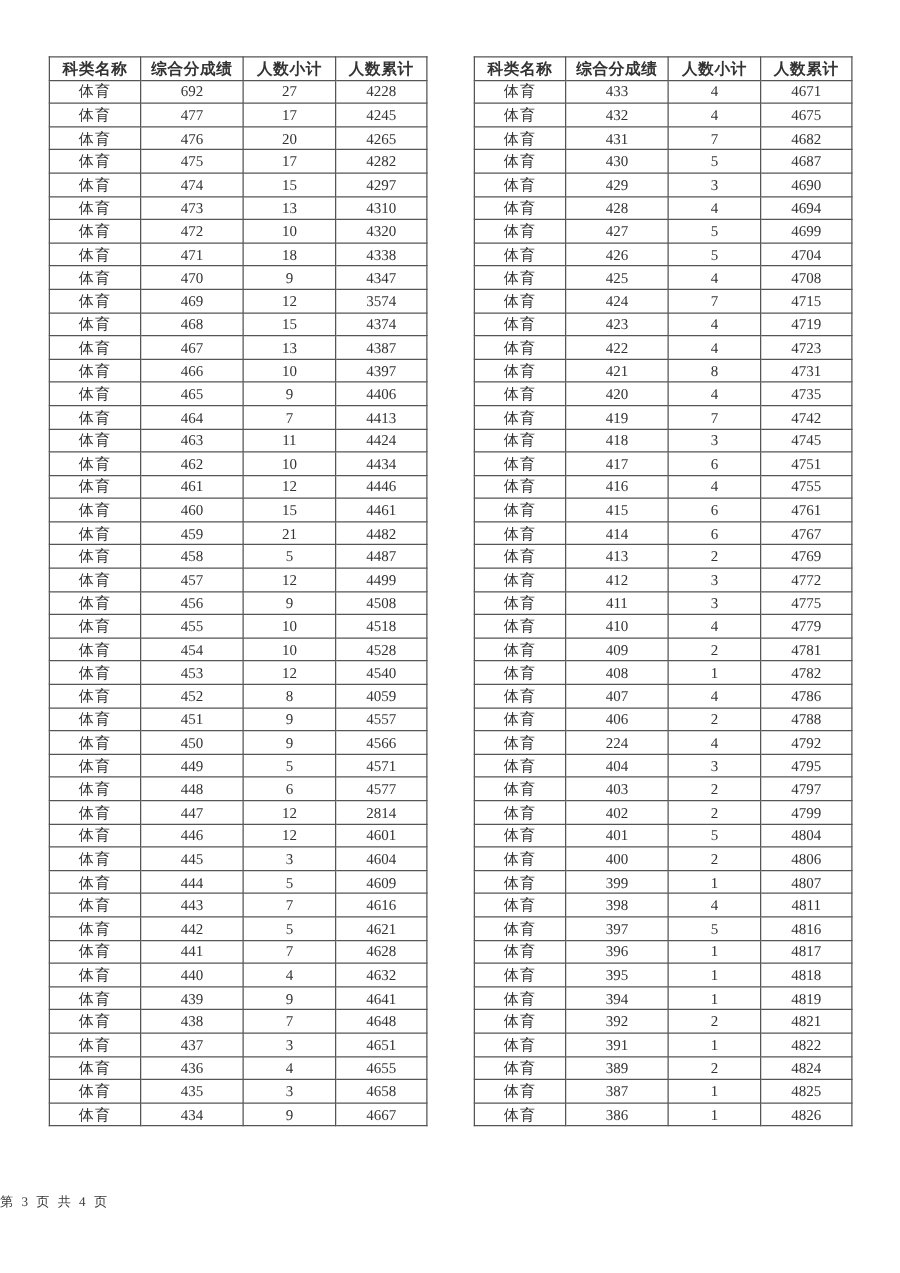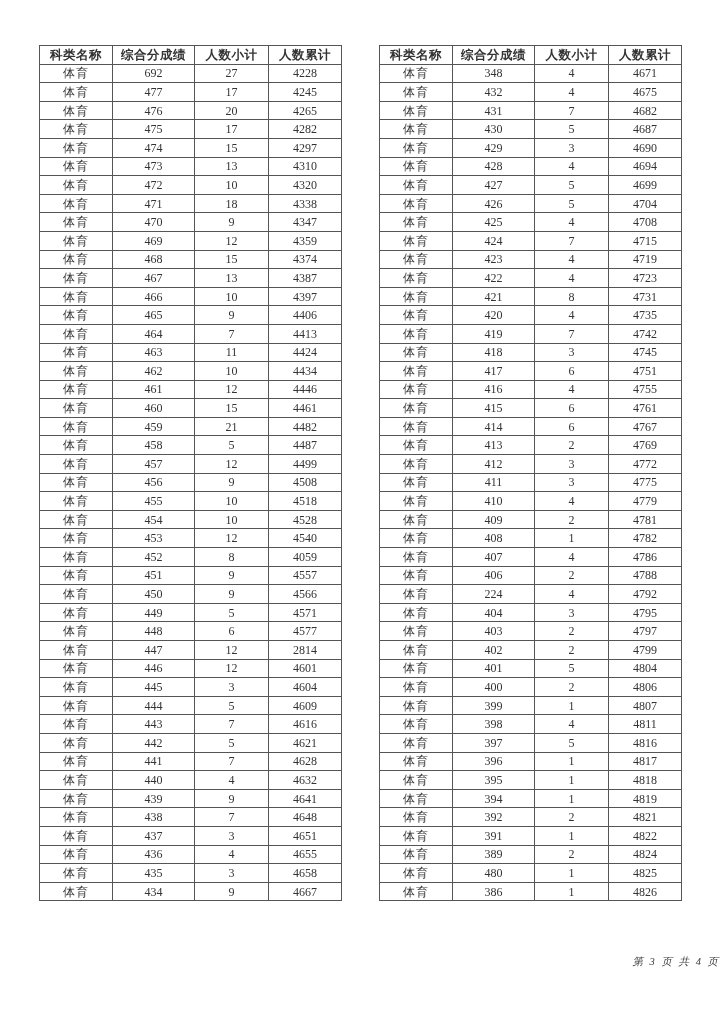--- a/index.html
+++ b/index.html
@@ -43,25 +43,24 @@
     letter-spacing: 0.5px;
   }
   table.score-table td.cat {
     letter-spacing: 1px;
   }
   .page-footer {
     position: absolute;
     top: 955px;
     left: 0;
     width: 100%;
-    text-align: right;
+    text-align: left;
     font-size: 10.5px;
     color: #3a3a3a;
     letter-spacing: 2px;
-    font-style: italic;
   }
 </style>
 </head>
 <body>
 
 <div class="page">
   <div class="tables-wrap">
 
     <table class="score-table">
       <colgroup>
@@ -130,21 +129,21 @@
           <tr>
             <td class="cat">体育</td>
             <td>470</td>
             <td>9</td>
             <td>4347</td>
           </tr>
           <tr>
             <td class="cat">体育</td>
             <td>469</td>
             <td>12</td>
-            <td>4359</td>
+            <td>3574</td>
           </tr>
           <tr>
             <td class="cat">体育</td>
             <td>468</td>
             <td>15</td>
             <td>4374</td>
           </tr>
           <tr>
             <td class="cat">体育</td>
             <td>467</td>
@@ -363,21 +362,21 @@
         <tr>
           <th>科类名称</th>
           <th>综合分成绩</th>
           <th>人数小计</th>
           <th>人数累计</th>
         </tr>
       </thead>
       <tbody>
           <tr>
             <td class="cat">体育</td>
-            <td>348</td>
+            <td>433</td>
             <td>4</td>
             <td>4671</td>
           </tr>
           <tr>
             <td class="cat">体育</td>
             <td>432</td>
             <td>4</td>
             <td>4675</td>
           </tr>
           <tr>
@@ -621,21 +620,21 @@
             <td>4822</td>
           </tr>
           <tr>
             <td class="cat">体育</td>
             <td>389</td>
             <td>2</td>
             <td>4824</td>
           </tr>
           <tr>
             <td class="cat">体育</td>
-            <td>480</td>
+            <td>387</td>
             <td>1</td>
             <td>4825</td>
           </tr>
           <tr>
             <td class="cat">体育</td>
             <td>386</td>
             <td>1</td>
             <td>4826</td>
           </tr>
         </tbody>

